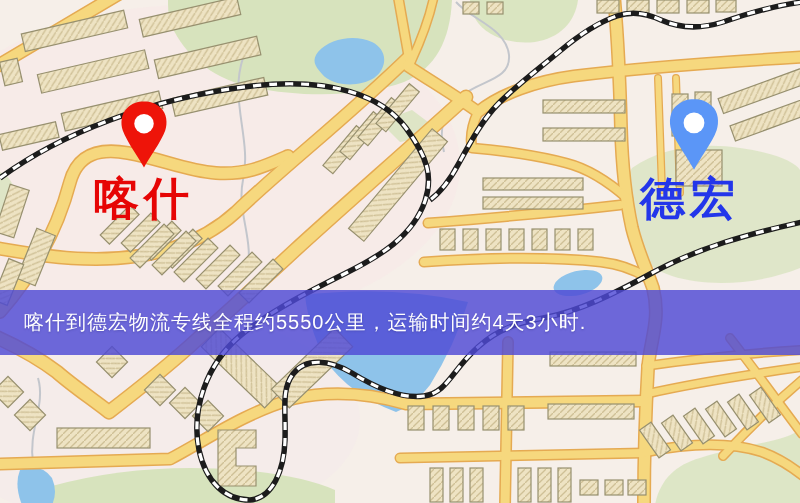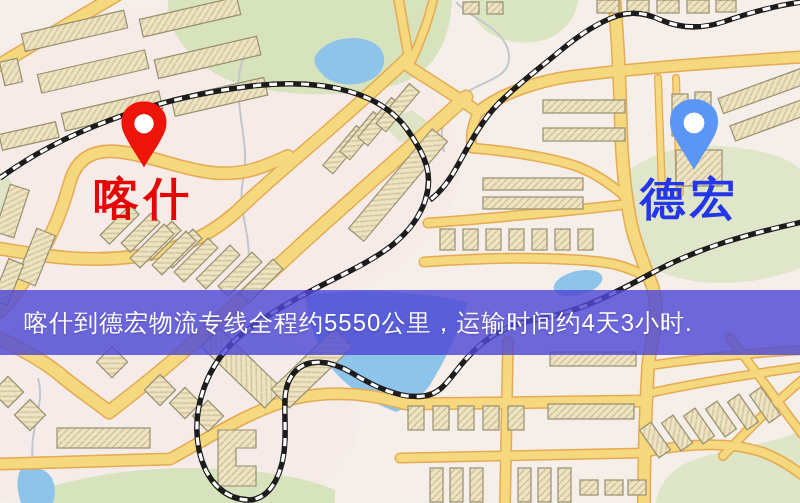--- a/index.html
+++ b/index.html
@@ -31,21 +31,21 @@
   .pin-origin path{fill:var(--origin-pin);}
   .pin-dest path{fill:var(--dest-pin);}
   .city-label{position:absolute;width:120px;text-align:center;font-weight:bold;
     font-size:45px;line-height:46px;letter-spacing:5px;
     font-family:"Liberation Serif","DejaVu Serif",serif;user-select:none;}
   .origin-label{color:var(--origin-label);}
   .dest-label{color:var(--dest-label);}
   .banner{position:absolute;left:0;top:290px;width:800px;height:65px;
     background:var(--banner-bg);display:flex;align-items:center;box-sizing:border-box;
     padding-left:24px;}
-  .banner-text{color:var(--banner-fg);font-size:24px;letter-spacing:1px;
+  .banner-text{color:var(--banner-fg);font-size:20px;letter-spacing:1px;
     text-shadow:0 1px 2px rgba(40,40,120,0.35);white-space:nowrap;}
 </style>
 </head>
 <body>
 
 <div class="stage">
 
   <svg class="map-svg" width="800" height="503" viewBox="0 0 800 503" aria-hidden="true">
     <defs>
       <pattern id="hb" width="7" height="7" patternUnits="userSpaceOnUse">

